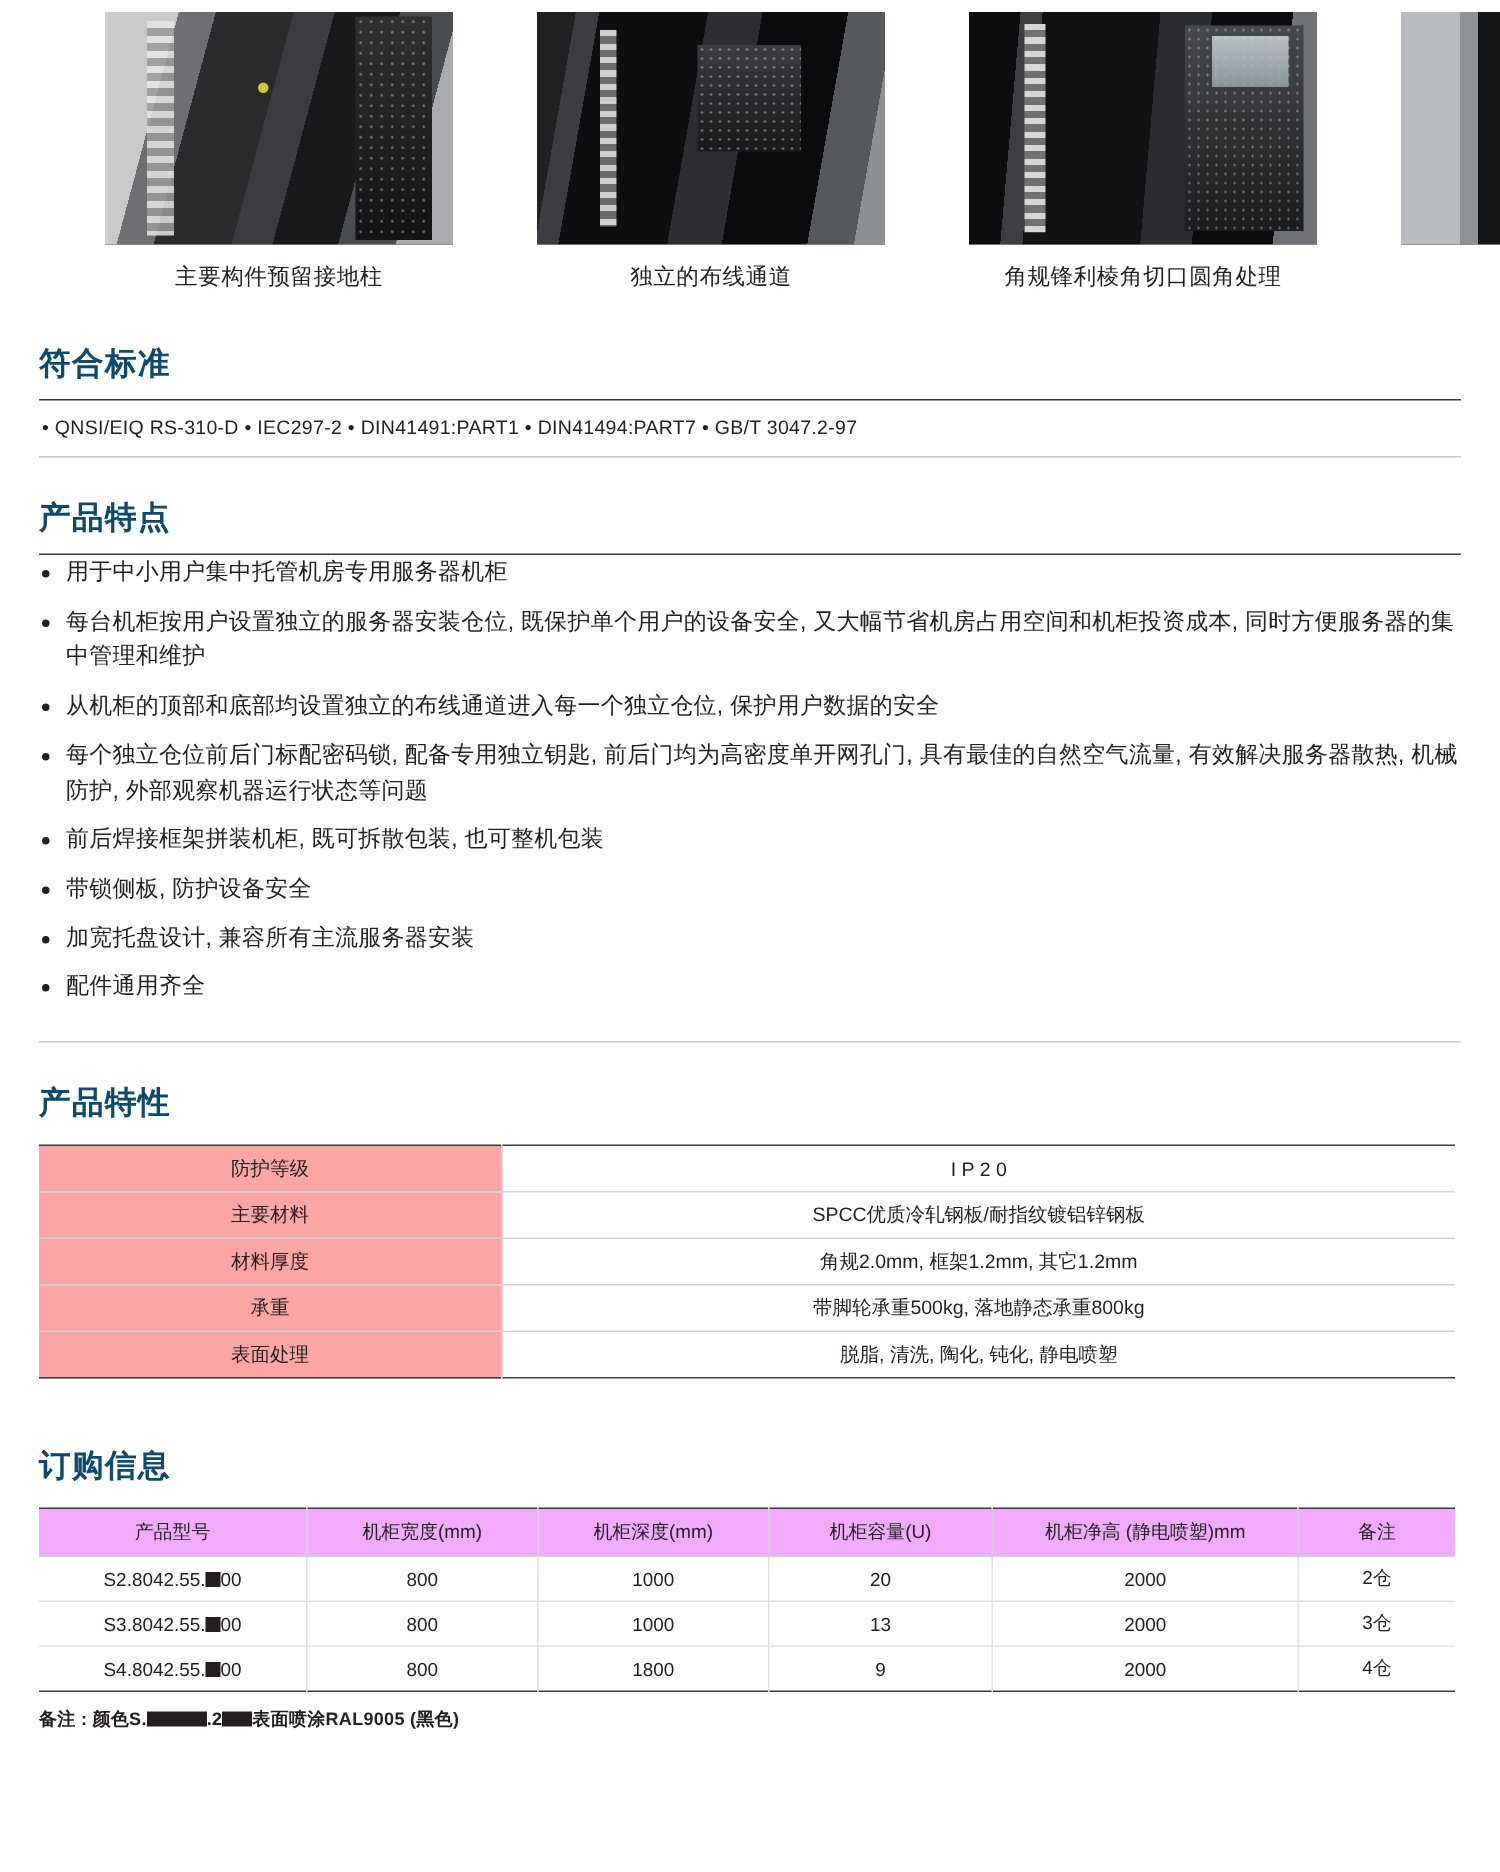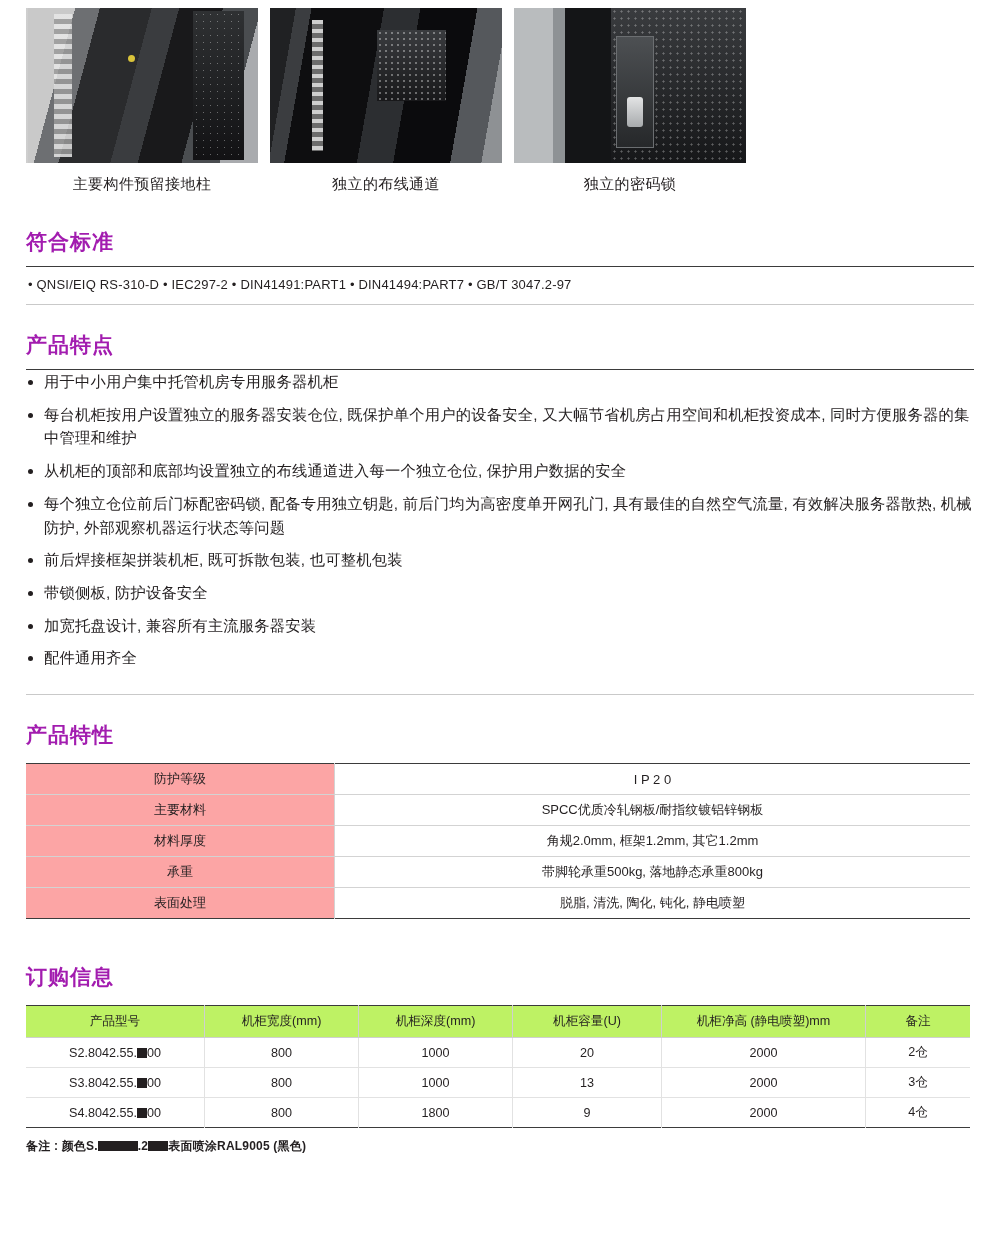--- a/index.html
+++ b/index.html
@@ -24,20 +24,21 @@
   }
 
   
   .photo-strip {
     display: flex;
     gap: 12px;
     padding-top: 8px;
   }
   .photo-cell {
     width: 232px;
+    margin-left: 44px;
   }
   .photo-frame {
     width: 232px;
     height: 155px;
     overflow: hidden;
     position: relative;
     background: #1b1b1d;
   }
   .photo-caption {
     text-align: center;
@@ -130,21 +131,21 @@
     transform:translateX(-50%);
     background:linear-gradient(180deg,#e3e4e5,#a8abad);
     border-radius:3px;
   }
 
   
   .section-title {
     font-size: 21px;
     font-weight: bold;
     letter-spacing: 1px;
-    color: #a21caf;
+    color: #0c4a6e;
   }
   .rule {
     border: 0;
     border-top: 1px solid #3b3b3b;
     margin: 10px 0 0 0;
   }
   .rule-light {
     border: 0;
     border-top: 1px solid #c9c9c9;
     margin: 0;
@@ -207,21 +208,21 @@
 
   
   .order-table {
     width: 944px;
     margin-top: 14px;
     border-top: 1px solid #3b3b3b;
     border-bottom: 1px solid #3b3b3b;
     font-size: 12.6px;
   }
   .order-table th {
-    background: #bef264;
+    background: #f0abfc;
     font-weight: normal;
     padding: 7px 4px;
     border-bottom: 1px solid #cfcfcf;
     border-right: 1px solid #cfcfcf;
     text-align: center;
   }
   .order-table th:last-child { border-right: none; }
   .order-table td {
     padding: 6px 4px;
     text-align: center;
@@ -264,20 +265,27 @@
       <div class="photo-caption">主要构件预留接地柱</div>
     </div>
 
     <div class="photo-cell">
       <div class="photo-frame">
         <div class="rack-b"></div>
       </div>
       <div class="photo-caption">独立的布线通道</div>
     </div>
 
+    <div class="photo-cell">
+      <div class="photo-frame">
+        <div class="rack-c"></div>
+        <div class="win-c"></div>
+      </div>
+      <div class="photo-caption">角规锋利棱角切口圆角处理</div>
+    </div>
 
     <div class="photo-cell">
       <div class="photo-frame">
         <div class="rack-d"></div>
         <div class="lock-plate">
           <div class="lock-knob"></div>
         </div>
       </div>
       <div class="photo-caption">独立的密码锁</div>
     </div>

